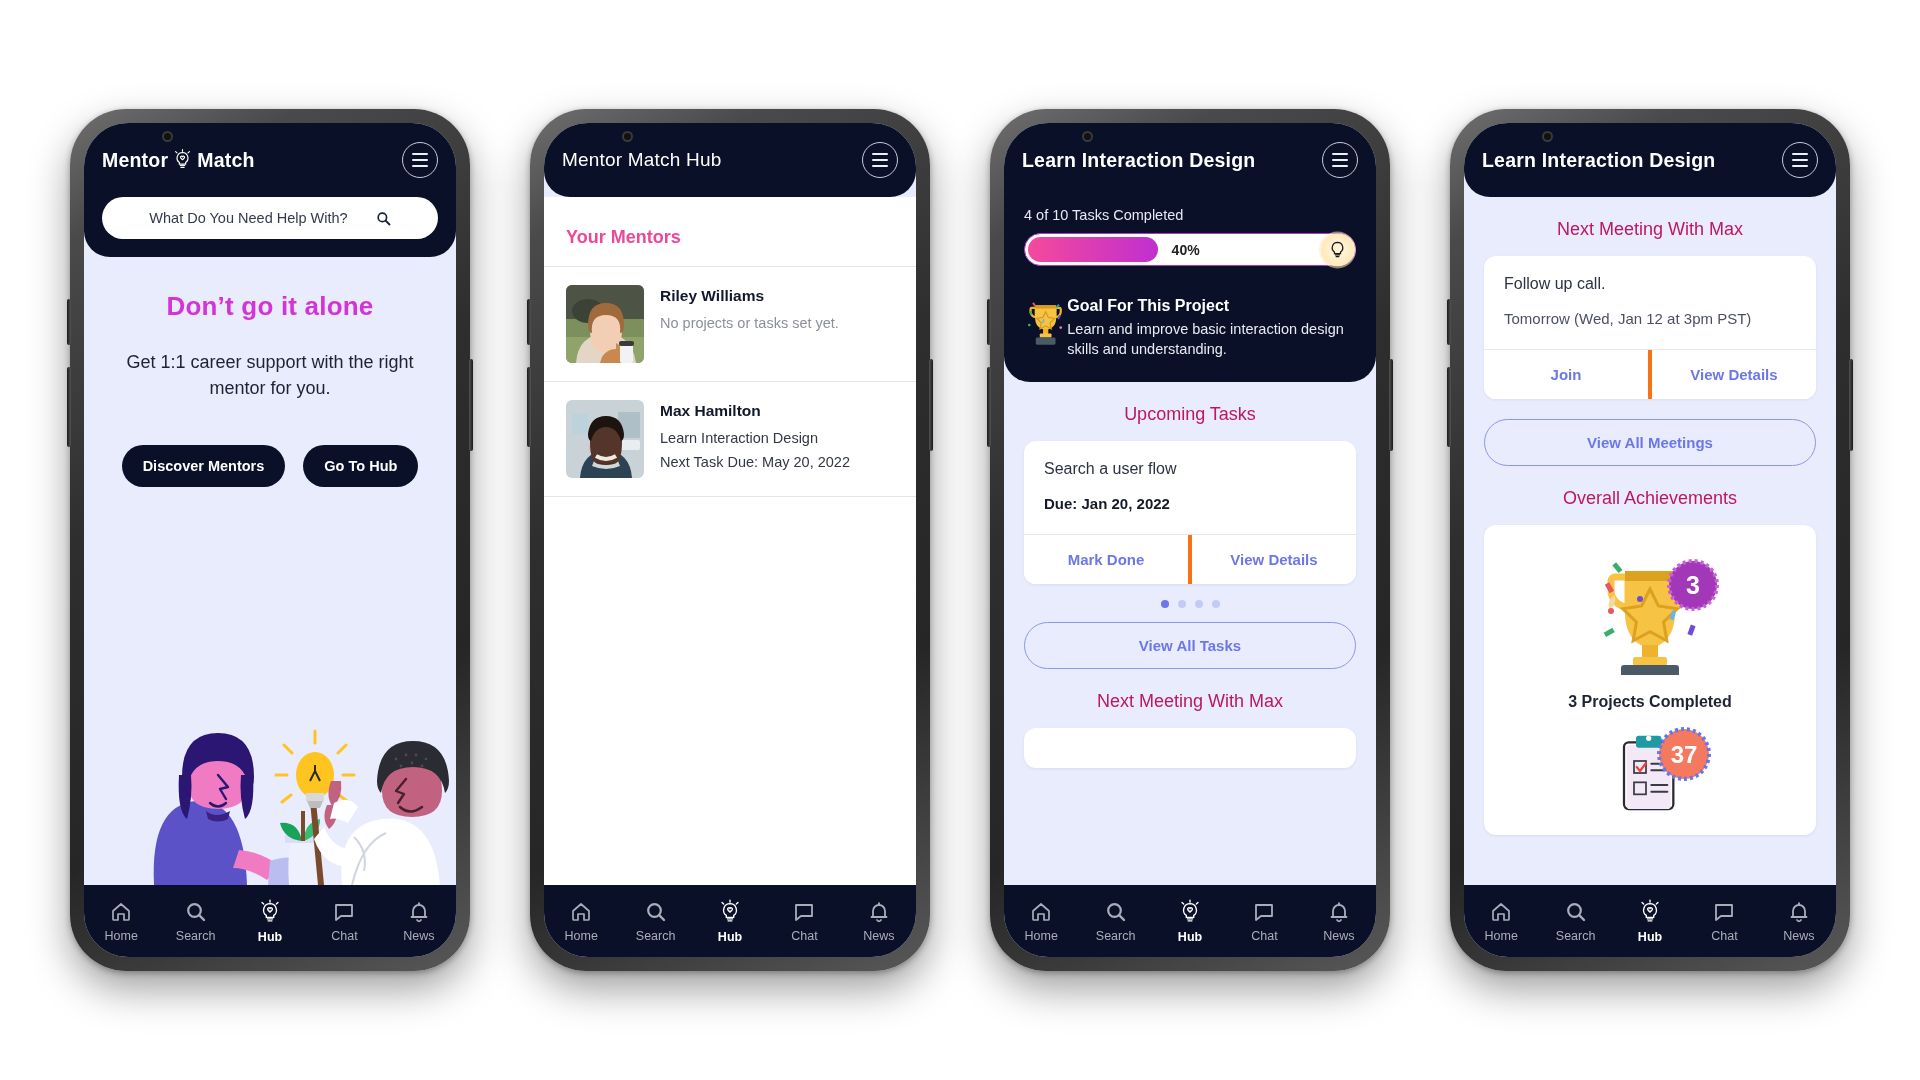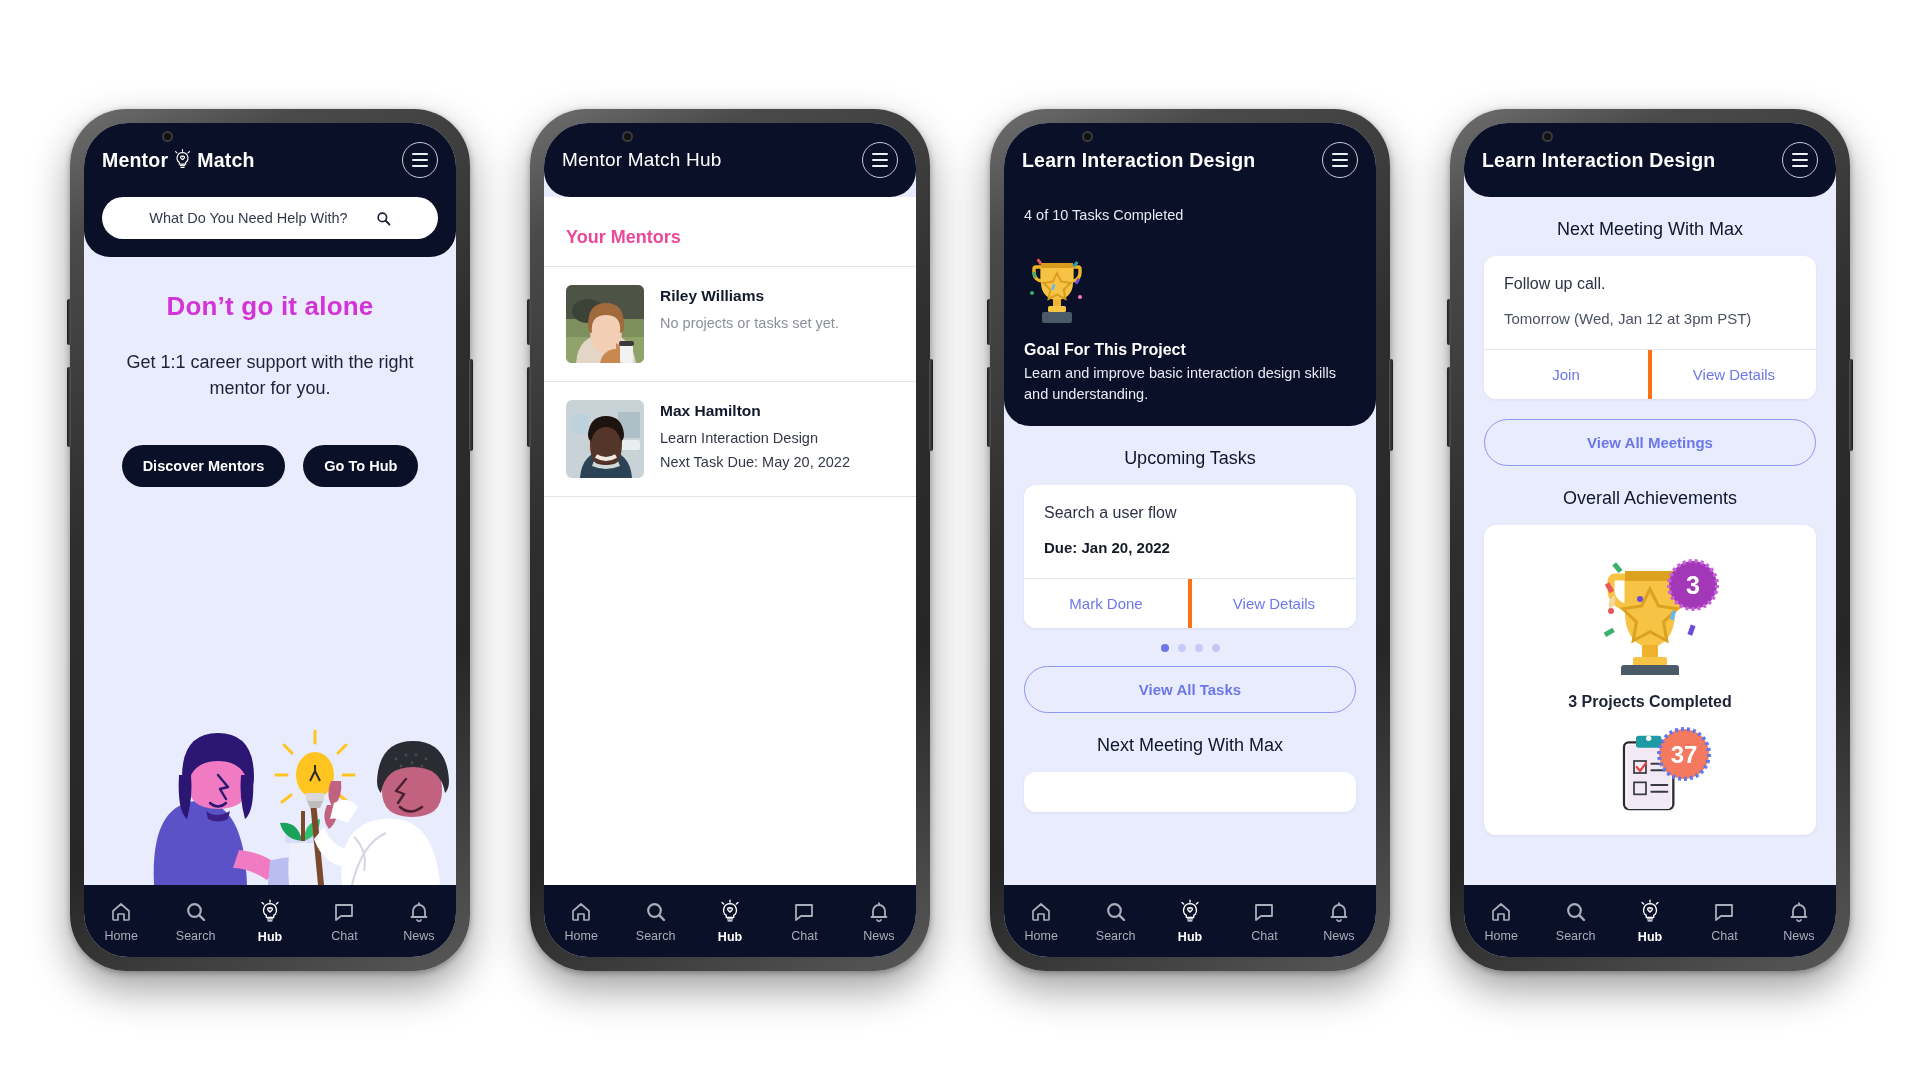--- a/index.html
+++ b/index.html
@@ -199,41 +199,41 @@
     background: linear-gradient(90deg,#f5499b 0%,#c02fd0 100%);
   }
   .progress-label { font-size:14px; font-weight:bold; color:#222; margin-left:14px; }
   .progress-knob {
     position:absolute; right:1px; top:50%; transform:translateY(-50%);
     width: 33px; height: 33px; border-radius:50%;
     background: radial-gradient(circle,#fff3d4 30%, #fde8b8 70%);
     display:flex; align-items:center; justify-content:center;
     box-shadow: 0 0 0 2px rgba(253,232,184,.55);
   }
-  .goal-row { display:flex; gap:14px; align-items:flex-start; padding-top:20px;flex-direction:column; }
+  .goal-row { display:flex; align-items:flex-end; padding-top:20px; }
   .goal-txt h3 { font-size:16px; font-weight:bold; margin-bottom:4px; }
   .goal-txt p { font-size:14.5px; line-height:1.42; color:#e9eaf3; }
 
   .center-head {
-    text-align:center; font-size:18px; color:#0f172a;
+    text-align:center; font-size:18px; color:#be185d;
     padding: 22px 0 16px;
   }
   .card {
     background:#fff; border-radius:12px; margin: 0 20px;
     box-shadow: 0 1px 3px rgba(20,25,60,.07);
     overflow:hidden;
   }
   .card-body { padding: 19px 20px 22px; }
   .card-t1 { font-size:16px; color:#2c3244; }
   .card-t2 { font-size:15px; font-weight:bold; color:#151a28; margin-top:17px; }
   .card-t2.normal { font-weight:400; color:#4b5162; }
   .card-actions { display:flex; border-top:1px solid #e6e8ef; }
   .card-actions button {
     flex:1; background:#fff; border:none; cursor:pointer;
-    padding: 16px 0; font-size:15px; font-weight:normal; color:#6c77e8;
+    padding: 16px 0; font-size:15px; font-weight:bold; color:#6c77e8;
     font-family:"Liberation Sans",sans-serif;
   }
   .card-actions button + button { border-left:4px solid #f97316; }
   .dots { display:flex; justify-content:center; gap:9px; padding: 16px 0 14px; }
   .dot { width:8px; height:8px; border-radius:50%; background:#c3cbf4; }
   .dot.active { background:#6c77e8; }
   .ghost-btn {
     display:block; margin: 0 20px; width:calc(100% - 40px);
     background:transparent; border:1.6px solid #8d96ee;
     color:#6c77e8; font-weight:bold; font-size:15px;
@@ -532,20 +532,32 @@
               <i></i>
               <i></i>
               <i></i>
             </div>
         </div>
       </div>
 
       <div class="body lav">
         <div class="dark-panel" style="margin-top:0;padding-top:0;">
           <div class="tasks-done">4 of 10 Tasks Completed</div>
+          <div class="progress">
+            <div class="progress-fill" id="pfill" style="width: 40%;"></div>
+            <div class="progress-label">40%</div>
+            <div class="progress-knob">
+              <svg width="17" height="20" viewBox="0 0 24 28">
+                  <g fill="none" stroke="#1a1a1a" stroke-width="1.8">
+                    <path d="M12 4a7.5 7.5 0 0 0-4.3 13.6v2.2h8.6v-2.2A7.5 7.5 0 0 0 12 4z"></path>
+                    <path d="M8.4 21.6h7.2M9.4 24h5.2"></path>
+                  </g>
+                </svg>
+            </div>
+          </div>
           <div class="goal-row">
             <svg width="66" height="74" viewBox="0 0 66 74">
               <path d="M12 14h6v14a8 8 0 0 1-8-8v-4a2 2 0 0 1 2-2z" fill="none" stroke="#f0b429" stroke-width="3.4"></path>
               <path d="M54 14h-6v14a8 8 0 0 0 8-8v-4a2 2 0 0 0-2-2z" fill="none" stroke="#f0b429" stroke-width="3.4"></path>
               <path d="M17 10h32v20c0 10-7 17-16 17s-16-7-16-17z" fill="#f6c344"></path>
               <path d="M17 10h32v5H17z" fill="#d99c1f"></path>
               <path d="M33 20l4.2 8.6 9.4 1.4-6.8 6.6 1.6 9.4-8.4-4.4-8.4 4.4 1.6-9.4-6.8-6.6 9.4-1.4z" fill="none" stroke="#d99c1f" stroke-width="2"></path>
               <rect x="29" y="46" width="8" height="8" fill="#eeb22f"></rect>
               <rect x="24" y="53" width="18" height="6" rx="1.5" fill="#f6c344"></rect>
               <rect x="18" y="59" width="30" height="11" rx="2" fill="#4a5a66"></rect>

